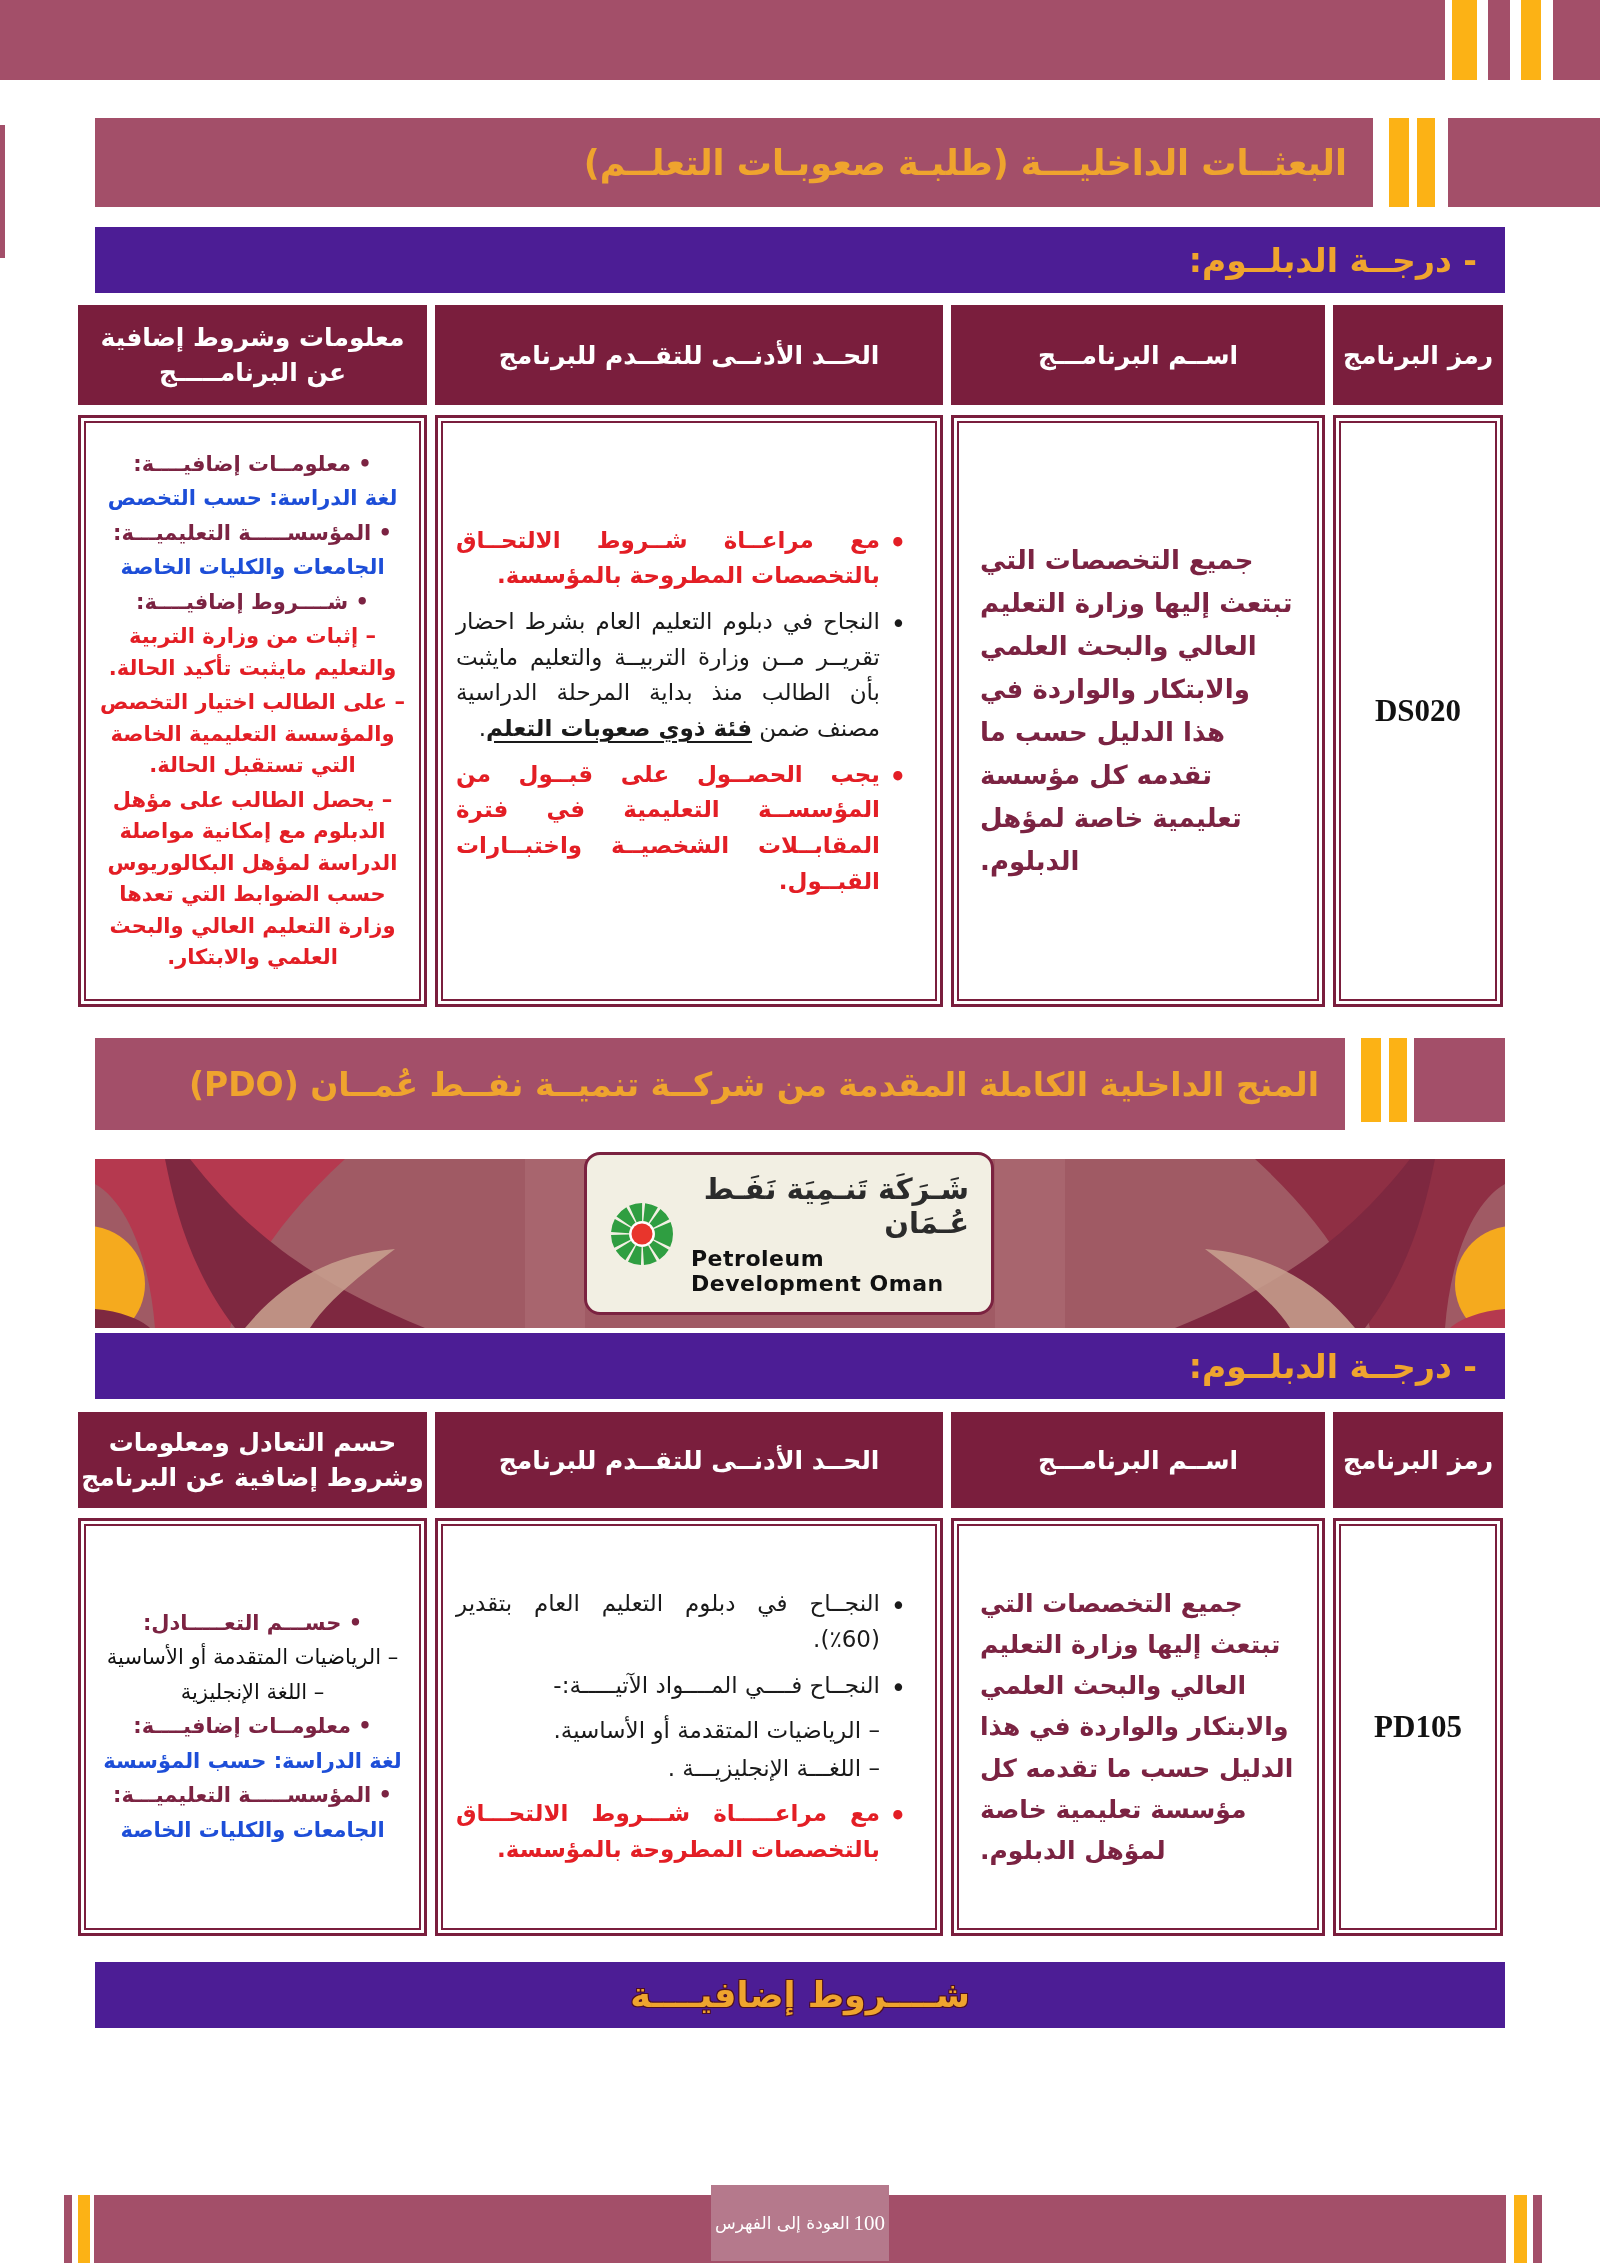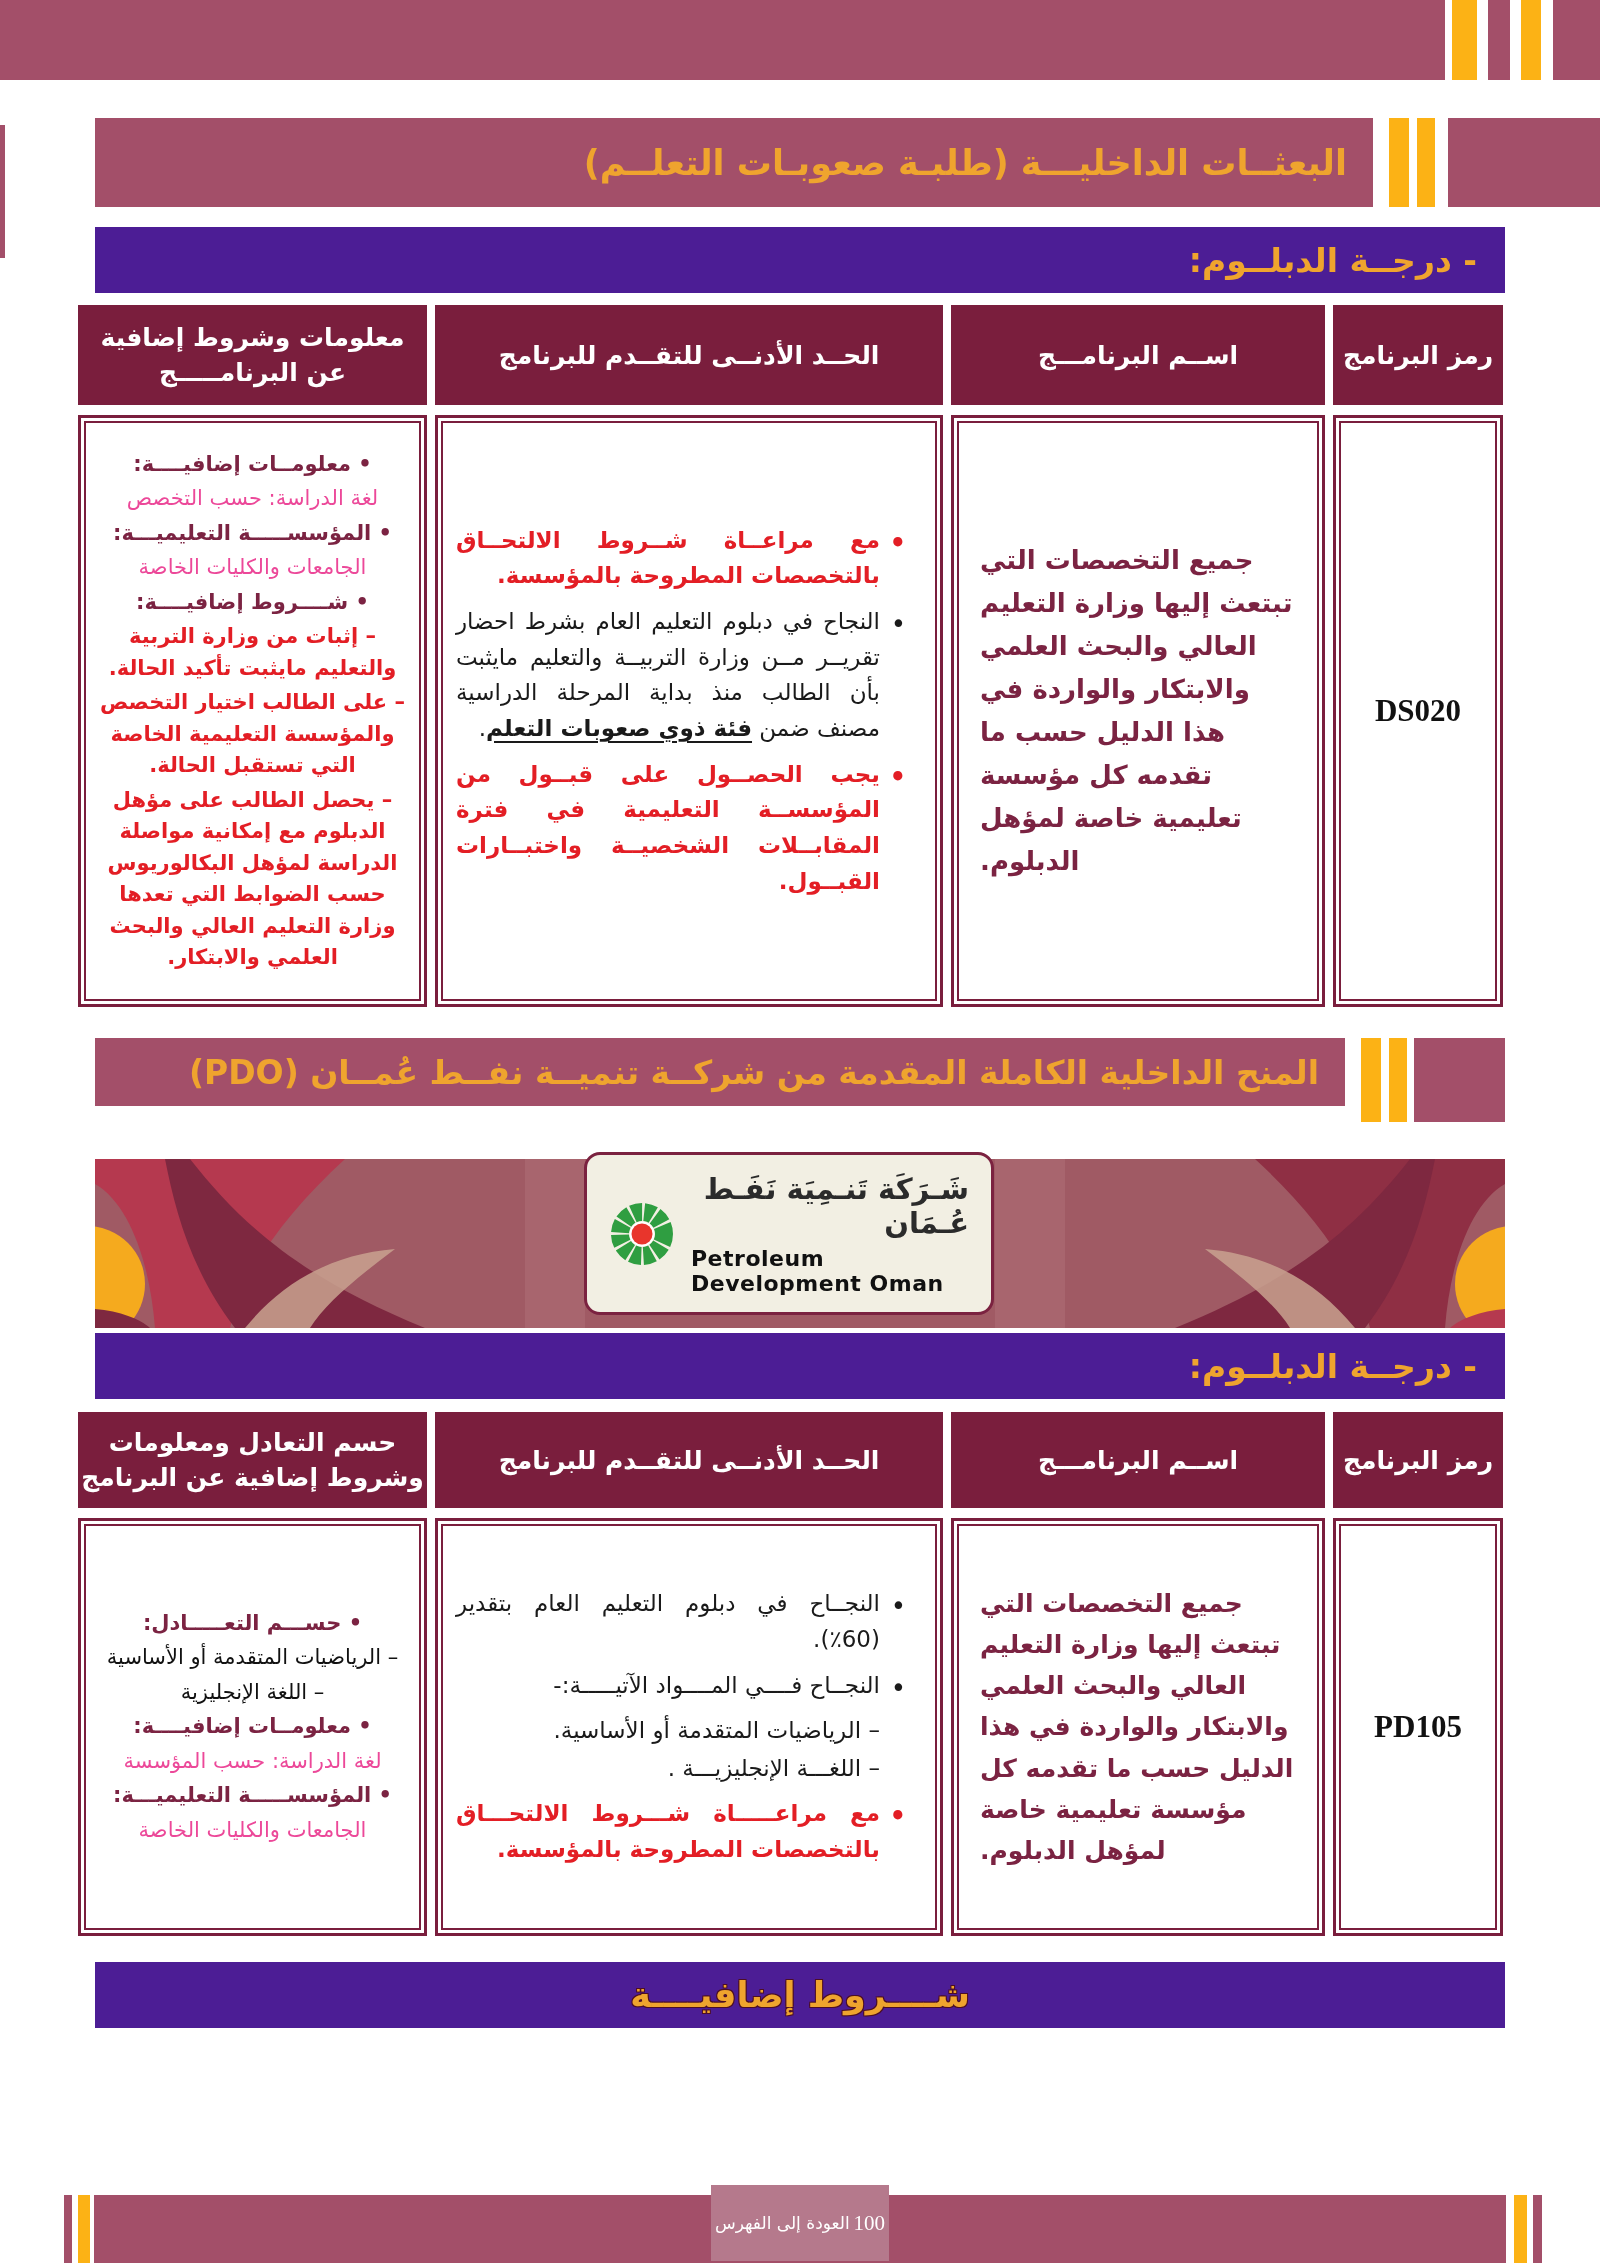--- a/index.html
+++ b/index.html
@@ -39,21 +39,21 @@
   .min-wrap{width:100%;padding:10px 26px 10px 18px;box-sizing:border-box;}
   .min-li{position:relative;padding-right:34px;margin:10px 0;font-size:23px;line-height:1.55;
           text-align:justify;text-align-last:right;color:#1a1a1a;}
   .min-li.b::before{content:"\2022";position:absolute;right:8px;top:0;font-size:26px;}
   .min-li.red{color:#E31E25;font-weight:bold;}
   .min-li.sub{color:#1a1a1a;margin:2px 0;}
   .u-seg{font-weight:bold;text-decoration:underline;text-decoration-thickness:2px;text-underline-offset:5px;}
   .info-wrap{width:100%;padding:8px 12px;box-sizing:border-box;}
   .info-wrap .li{text-align:center;font-size:21px;line-height:1.5;margin:3px 0;}
   .li.maroon{color:#7B2342;font-weight:bold;}
-  .li.black{color:#ec4899;font-weight:normal;}
+  .li.black{color:#1d4ed8;font-weight:bold;}
   .li.black-plain{color:#111;font-weight:normal;}
   .li.red{color:#E31E25;font-weight:bold;}
 
   
   .banner{left:95px;top:1159px;width:1410px;height:169px;}
   .pdo-card{left:584px;top:1152px;width:410px;height:163px;background:#F2EFE3;
             border:3px solid #7B2240;border-radius:16px;box-sizing:border-box;
             display:flex;align-items:center;gap:16px;padding:0 22px;direction:ltr;}
   .pdo-texts{flex:1;display:flex;flex-direction:column;align-items:center;justify-content:center;gap:6px;}
   .pdo-ar{font-size:29px;font-weight:bold;color:#2b2b2b;direction:rtl;}
@@ -130,21 +130,21 @@
           <div class="li maroon">• المؤسســـــة التعليميـــة:</div>
           <div class="li black">الجامعات والكليات الخاصة</div>
           <div class="li maroon">• شــــروط إضافيــــة:</div>
           <div class="li red">– إثبات من وزارة التربية والتعليم مايثبت تأكيد الحالة.</div>
           <div class="li red">– على الطالب اختيار التخصص والمؤسسة التعليمية الخاصة التي تستقبل الحالة.</div>
           <div class="li red">– يحصل الطالب على مؤهل الدبلوم مع إمكانية مواصلة الدراسة لمؤهل البكالوريوس حسب الضوابط التي تعدها وزارة التعليم العالي والبحث العلمي والابتكار.</div>
         </div>
     </div>
   </div>
 
-  <div class="abs sec-bar bg-light" style="left:95px;top:1038px;width:1250px;height:68px">
+  <div class="abs sec-bar bg-light" style="left:95px;top:1038px;width:1250px;height:92px">
     <div class="t" style="font-size:33px">المنح الداخلية الكاملة المقدمة من شركــة تنميــة نفــط عُمــان (PDO)</div>
   </div>
   <div class="abs bg-gold" style="left:1361px;top:1038px;width:20px;height:84px"></div>
   <div class="abs bg-gold" style="left:1389px;top:1038px;width:18px;height:84px"></div>
   <div class="abs bg-light" style="left:1414px;top:1038px;width:91px;height:84px"></div>
 
   <div class="abs banner">
     <svg width="1410" height="169" viewBox="0 0 1410 169" xmlns="http://www.w3.org/2000/svg">
       <rect x="0" y="0" width="1410" height="169" fill="#A05A64"></rect>
       <rect x="430" y="0" width="60" height="169" fill="#B87A80" opacity="0.35"></rect>

